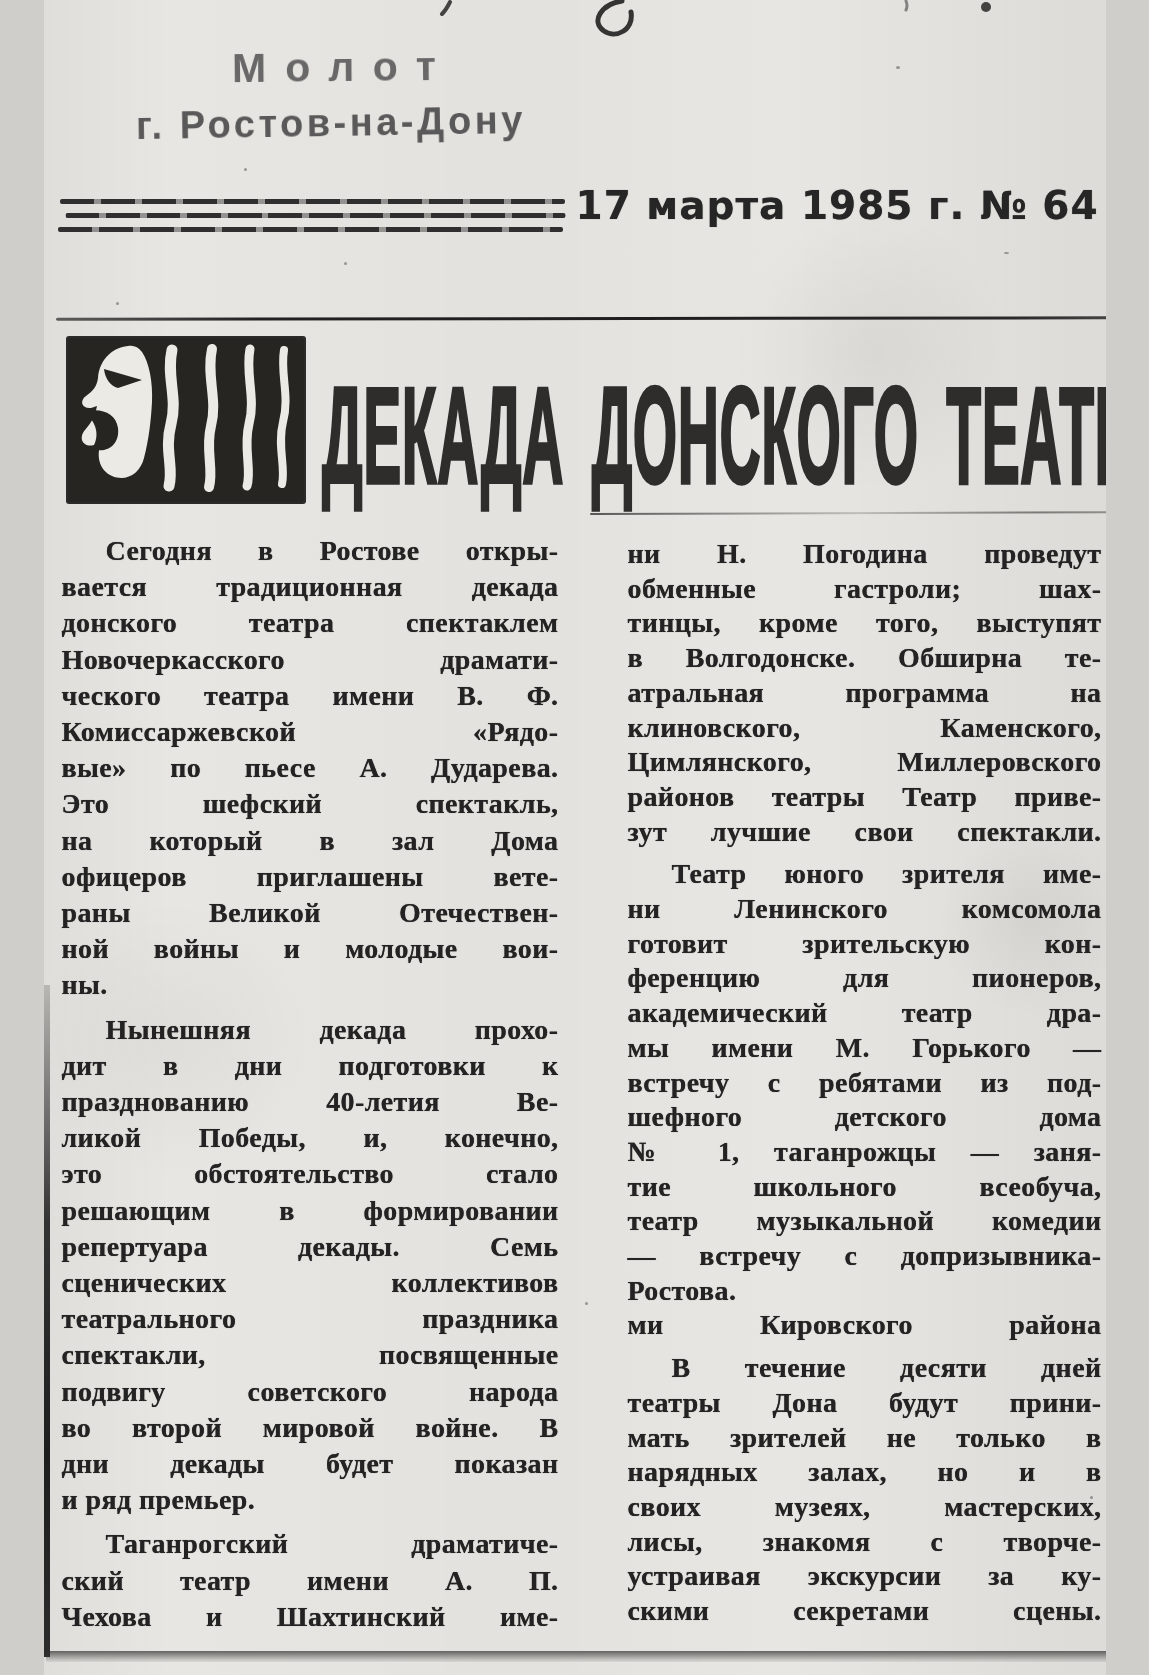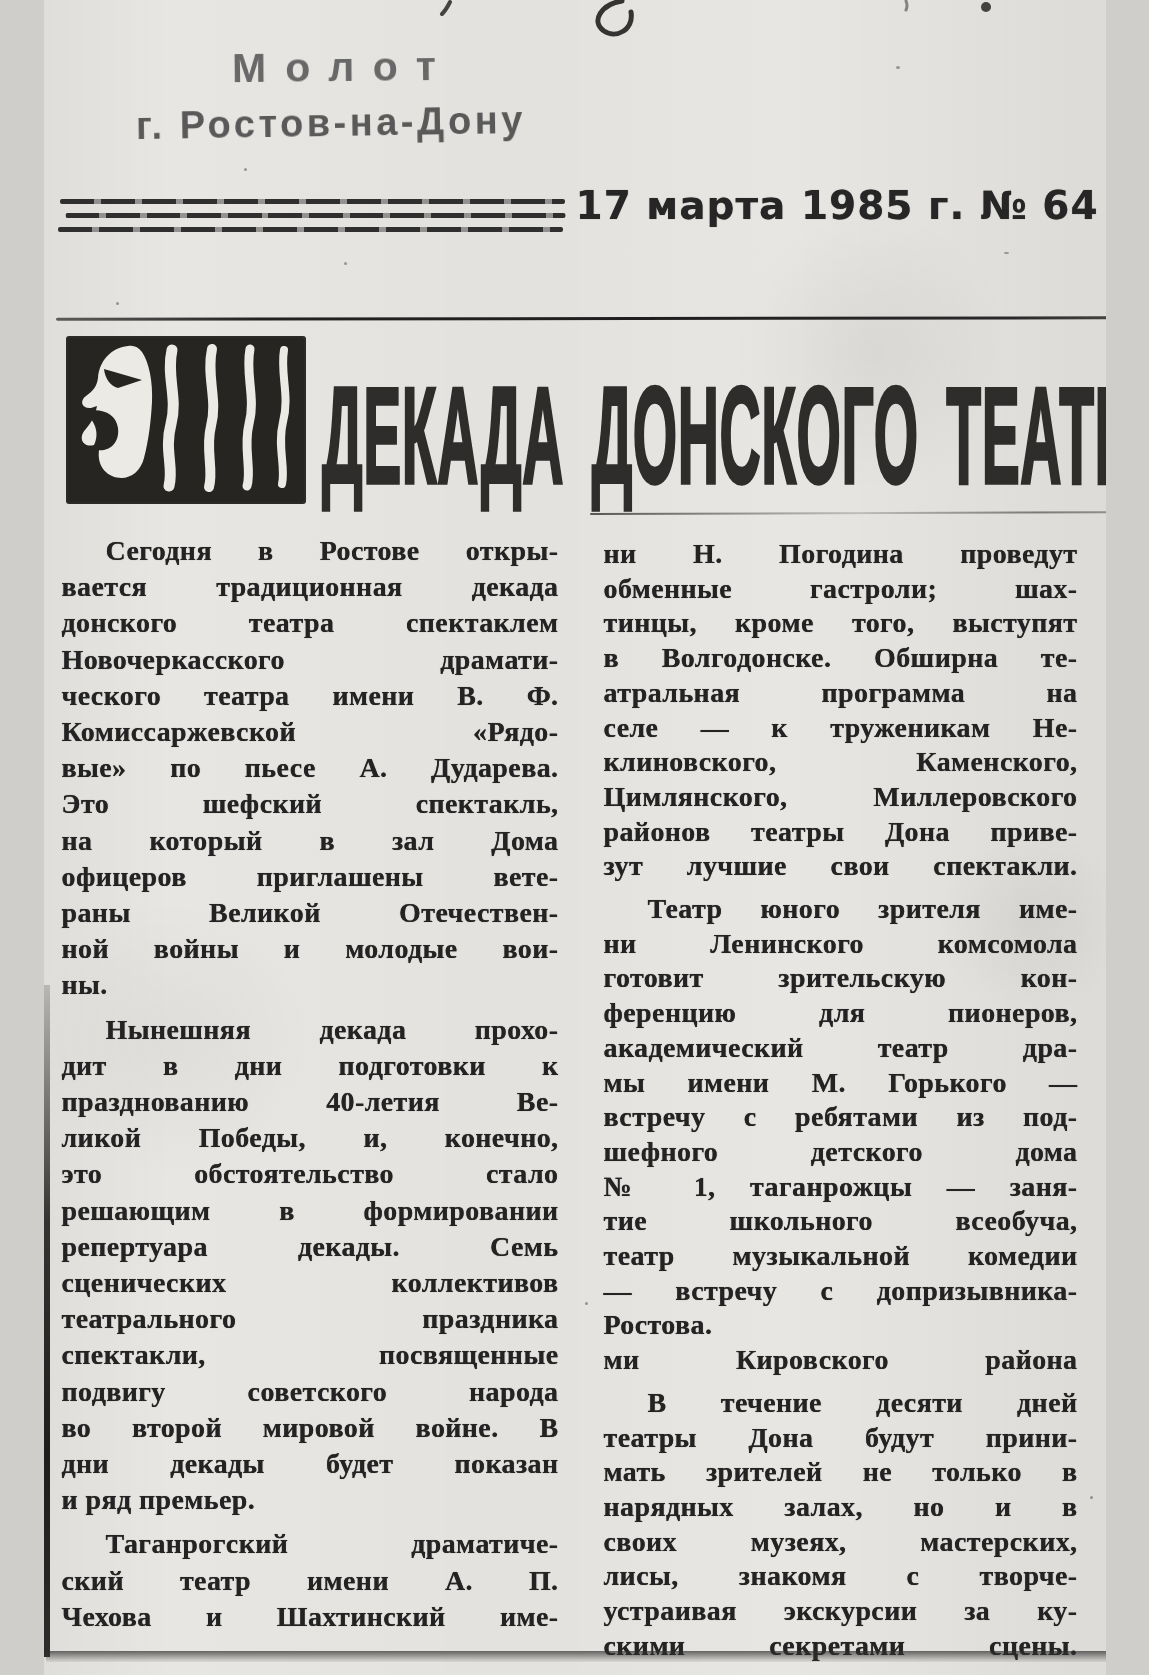--- a/index.html
+++ b/index.html
@@ -67,21 +67,21 @@
   .rule-right-col{
     position:absolute;left:546px;top:512px;width:596px;height:2px;
     background:linear-gradient(90deg,rgba(40,40,40,.75),rgba(40,40,40,.2) 45%,rgba(40,40,40,.55) 75%,rgba(40,40,40,.3));
     transform:rotate(-.2deg);border-radius:1px;
   }
   .col{
     position:absolute;font-weight:700;font-size:28px;letter-spacing:.4px;
     text-shadow:0 0 .7px rgba(25,25,25,.8);filter:blur(.15px);
   }
   .col-left{left:18px;top:533px;width:497px;line-height:36.2px;}
-  .col-right{left:560px;top:537px;width:474px;line-height:34.7px;}
+  .col-right{left:584px;top:537px;width:474px;line-height:34.7px;}
   .para{margin:0 0 8px 0;}
   .line{text-align:justify;text-align-last:justify;}
   .line.short{text-align-last:left;}
   .line.indent{text-indent:44px;}
   
   .left-edge{
     position:absolute;left:0;top:985px;width:6px;height:672px;
     background:linear-gradient(to bottom,rgba(30,30,30,.2),rgba(22,22,22,.85) 35%,#1d1d1d 70%,rgba(25,25,25,.9));
     filter:blur(.4px);
   }
@@ -189,24 +189,23 @@
           <div class="line">Чехова и Шахтинский име-</div>
         </div>
       </div>
     <div class="col col-right">
         <div class="para">
           <div class="line">ни Н. Погодина проведут</div>
           <div class="line">обменные гастроли; шах-</div>
           <div class="line">тинцы, кроме того, выступят</div>
           <div class="line">в Волгодонске. Обширна те-</div>
           <div class="line">атральная программа на</div>
-          <div class="line">селе — к труженикам Не-</div>
           <div class="line">клиновского, Каменского,</div>
           <div class="line">Цимлянского, Миллеровского</div>
-          <div class="line">районов театры Дона приве-</div>
+          <div class="line">районов театры Театр приве-</div>
           <div class="line">зут лучшие свои спектакли.</div>
         </div>
         <div class="para">
           <div class="line indent">Театр юного зрителя име-</div>
           <div class="line">ни Ленинского комсомола</div>
           <div class="line">готовит зрительскую кон-</div>
           <div class="line">ференцию для пионеров,</div>
           <div class="line">академический театр дра-</div>
           <div class="line">мы имени М. Горького —</div>
           <div class="line">встречу с ребятами из под-</div>

